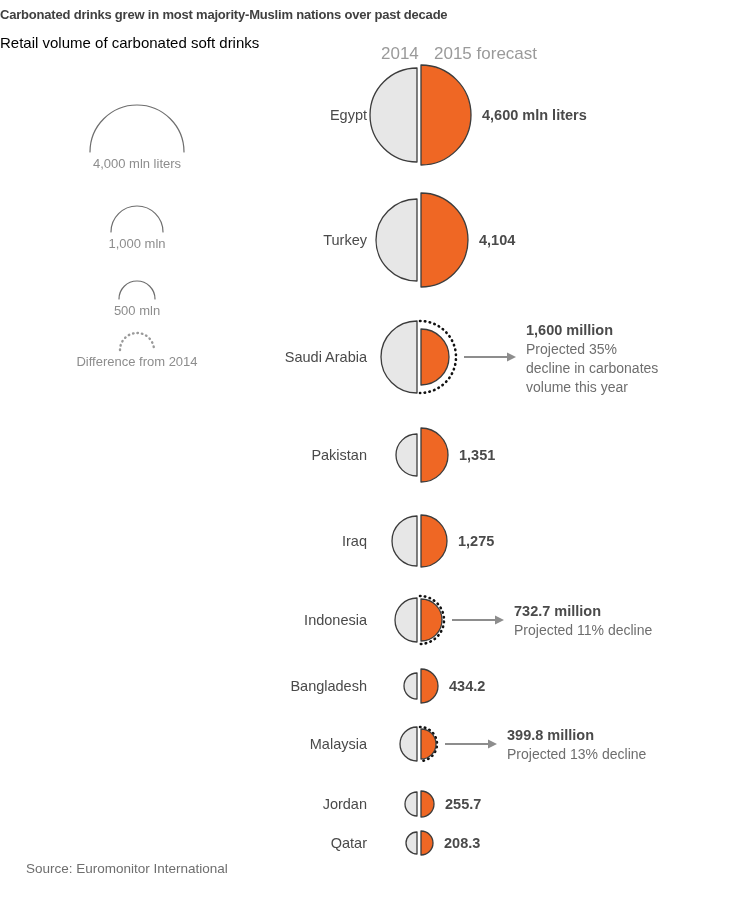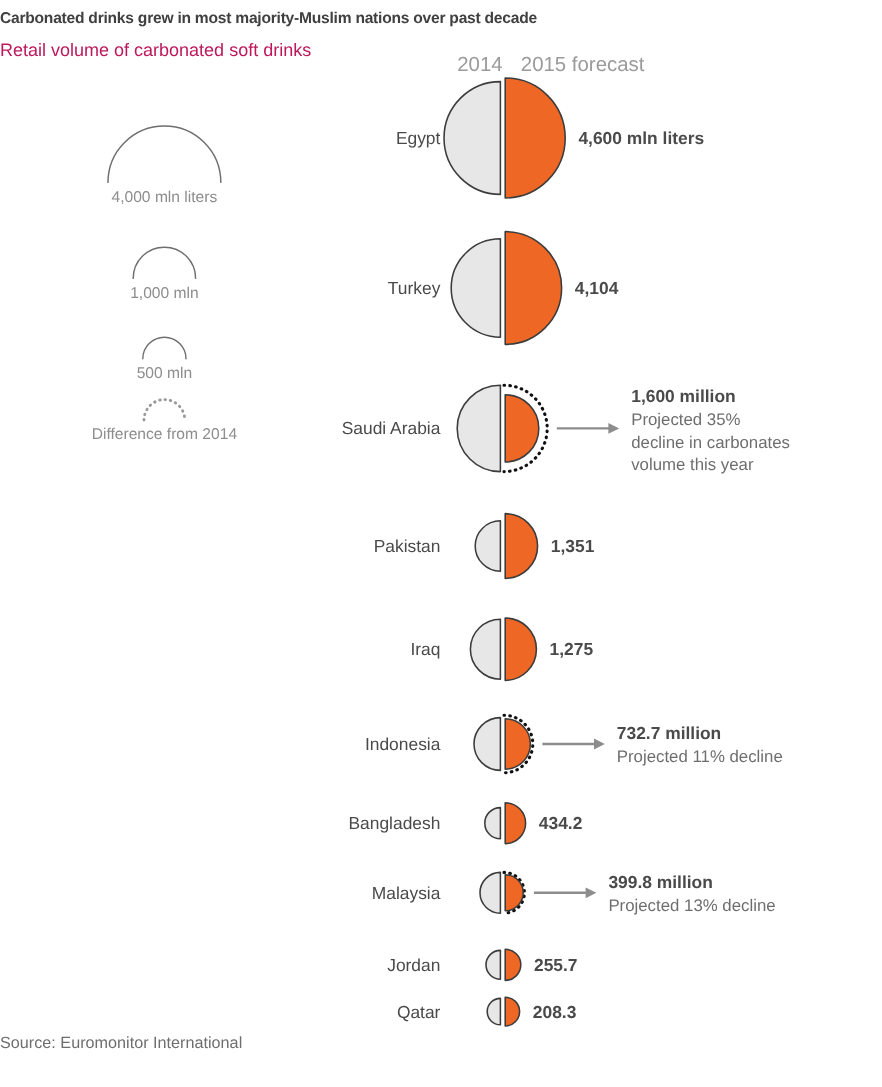--- a/index.html
+++ b/index.html
@@ -23,21 +23,21 @@
     font-size: 13px;
     font-weight: bold;
     letter-spacing: -0.2px;
     color: #404040;
     line-height: 22px;
   }
   #subhead {
     position: absolute;
     left: 0px; top: 33px;
     font-size: 15px;
-    color: #be185d;
+    color: #000000;
     line-height: 19px;
   }
 
   .col-head {
     position: absolute;
     font-size: 17px;
     color: #9a9a9a;
     white-space: nowrap;
   }
   #col-2014 { left: 381px; top: 44px; }
@@ -71,20 +71,21 @@
     font-size: 13px;
     fill: #8d8d8d;
   }
 
   .footer {
     position: absolute;
     left: 0px;
     font-size: 13.5px;
     color: #6e6e6e;
     white-space: nowrap;
+    padding-left: 26px;
   }
   #source-line { top: 861px; }
   #credit-line { top: 885px; }
 </style>
 </head>
 <body>
 
 <div class="page">
 
   <div id="headline">Carbonated drinks grew in most majority-Muslim nations over past decade</div>

